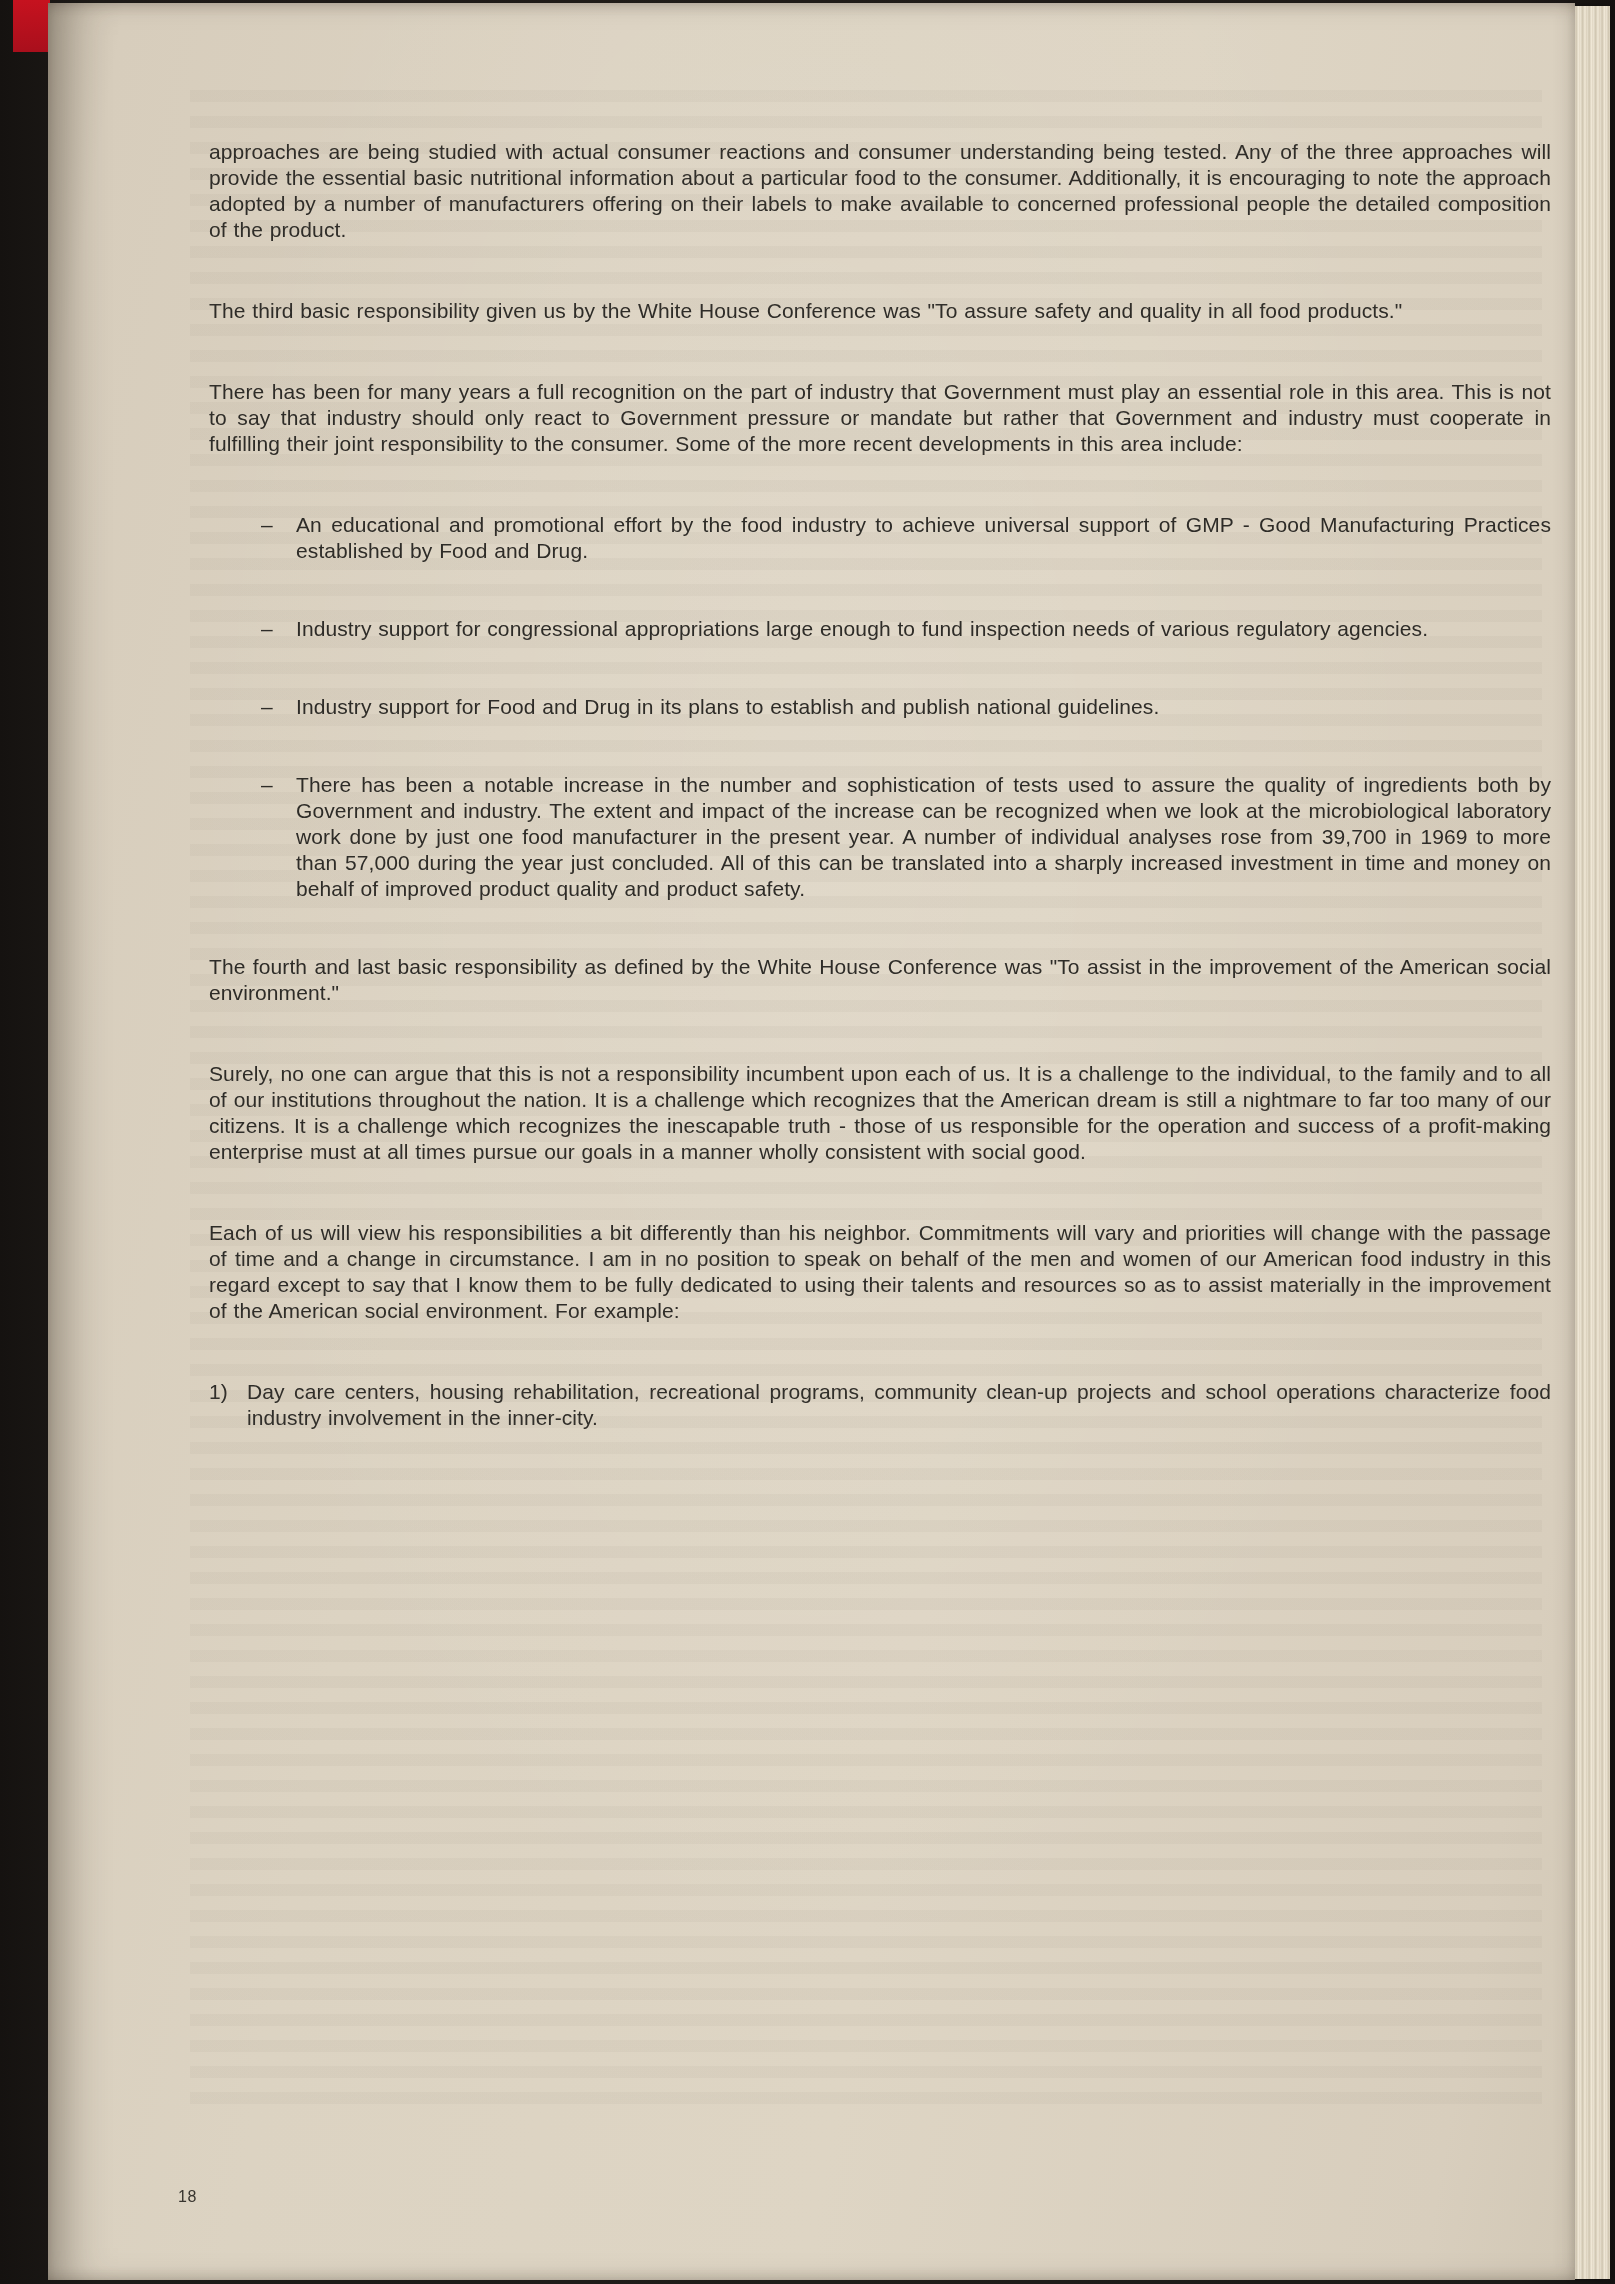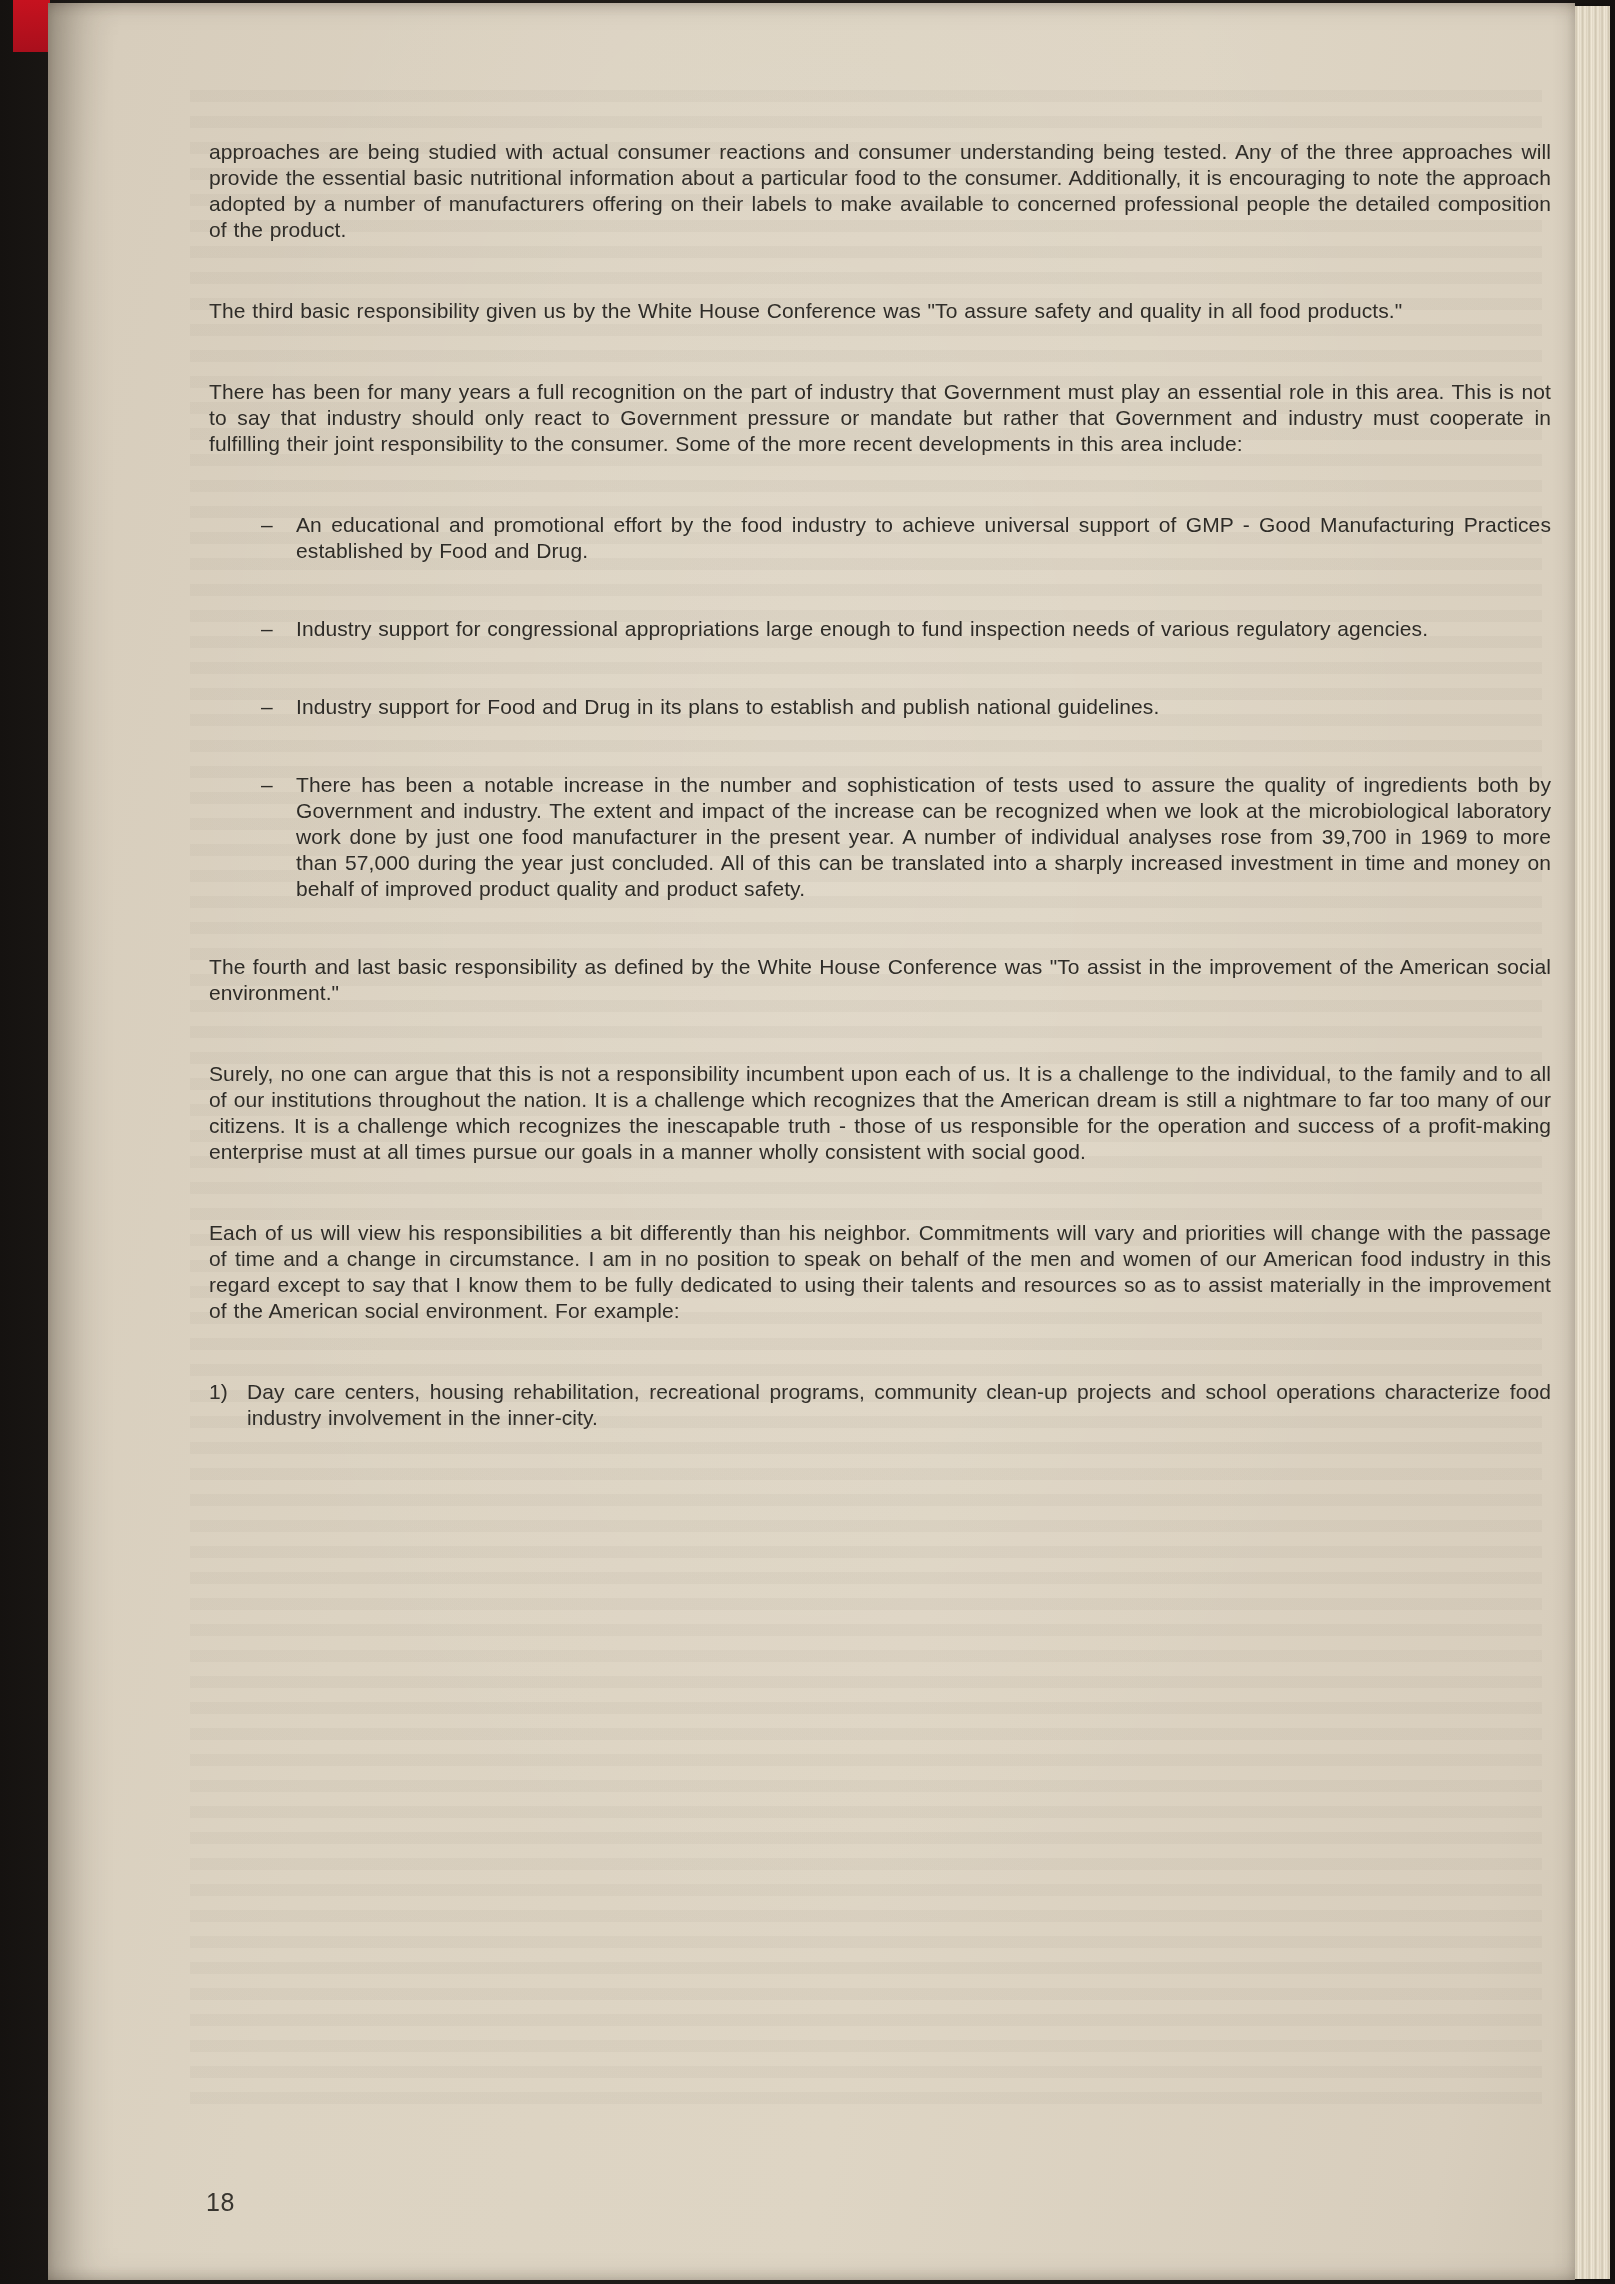--- a/index.html
+++ b/index.html
@@ -103,23 +103,23 @@
   .num-item .marker {
     width: 38px;
     flex: 0 0 38px;
   }
   .num-item .btext {
     flex: 1;
     text-align: justify;
   }
   .page-number {
     position: absolute;
-    left: 158px;
+    left: 130px;
     top: 2185px;
-    font-size: 25px;
+    font-size: 16px;
     color: #38352f;
     letter-spacing: 0.5px;
     text-align: center;
   }
 </style>
 </head>
 <body>
 
 <div class="backdrop"></div>
 

